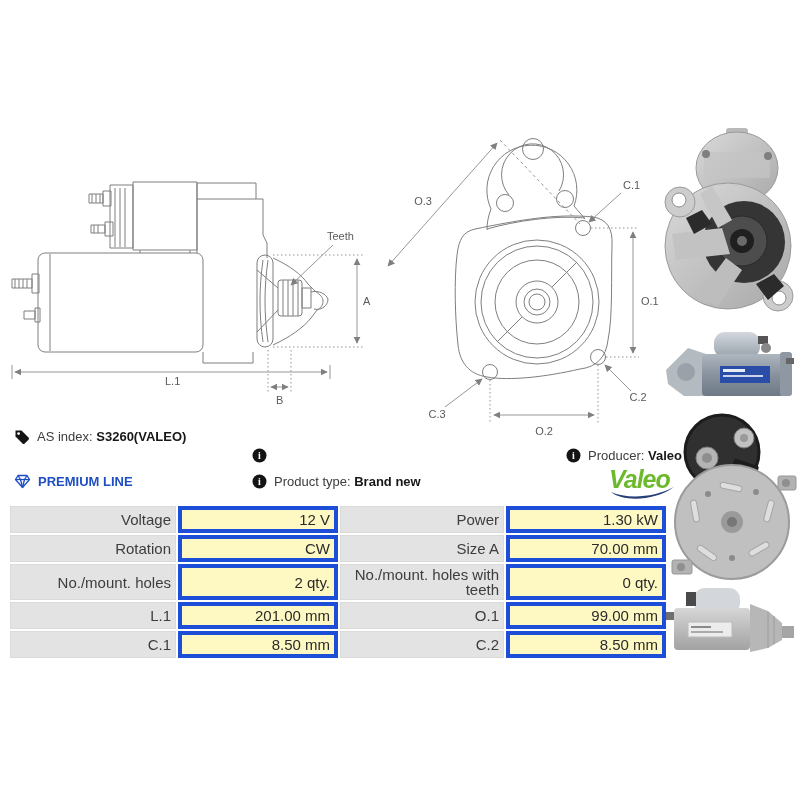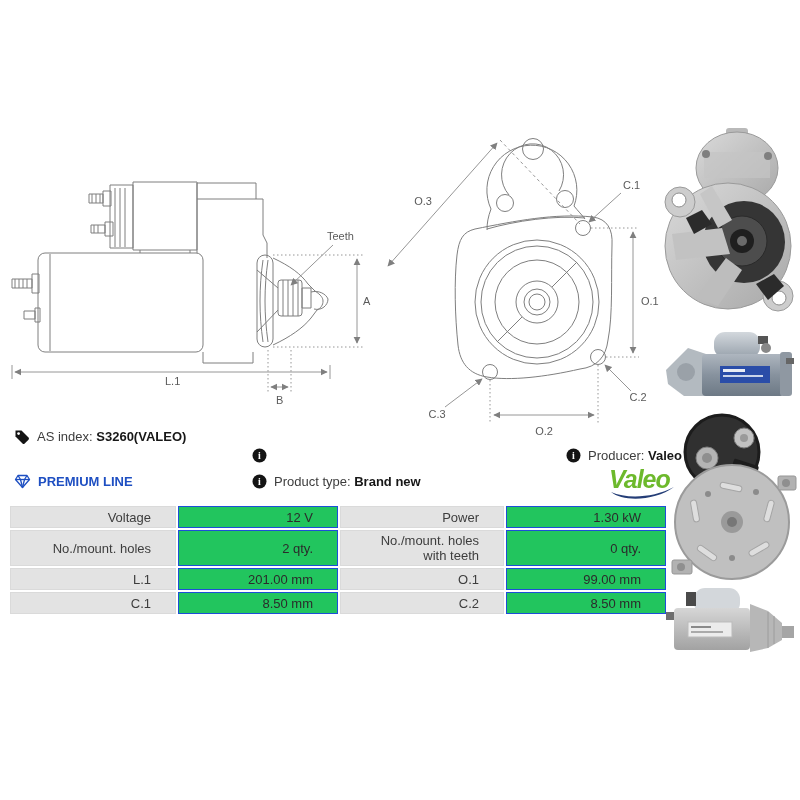--- a/index.html
+++ b/index.html
@@ -8,23 +8,23 @@
     font-family:"Liberation Sans", sans-serif;color:#3d3d3d;overflow:hidden;
   }
   .abs{position:absolute;}
   
   .info-item{position:absolute;display:flex;align-items:center;gap:7px;font-size:13px;height:17px;white-space:nowrap;}
   .info-item .b{font-weight:bold;color:#171717;}
   .info-item .t{color:#3d3d3d;}
   .premium{color:#1e4fc2;font-weight:bold;}
   
   table.spec{position:absolute;left:8px;top:504px;width:658px;border-collapse:separate;border-spacing:2px;table-layout:fixed;}
-  table.spec td{font-size:13px;vertical-align:middle;text-align:right;padding:2px 24px;box-sizing:border-box;height:22px;line-height:15px;}
+  table.spec td{font-size:15px;vertical-align:middle;text-align:right;padding:2px 4px;box-sizing:border-box;height:22px;line-height:15px;}
   td.lbl{background:#e3e3e3;border:1px solid #dadada;color:#3d3d3d;}
-  td.val{background:#22c55e;border:1px solid #1d4ed8;color:#2b2b2b;}
+  td.val{background:#fef9c3;border:4px solid #1d4ed8;color:#2b2b2b;}
   
   svg text{font-family:"Liberation Sans", sans-serif;font-size:11px;fill:#5a5a5a;}
   .draw path,.draw line,.draw rect,.draw circle,.draw polyline,.draw ellipse{vector-effect:non-scaling-stroke;}
 </style>
 </head>
 <body>
 
 <svg class="abs draw" style="left:5px;top:148px;" width="370" height="270" viewBox="0 0 370 270">
   <defs>
     <marker id="sa-e" viewBox="0 0 10 10" refX="9" refY="5" markerWidth="8" markerHeight="8" orient="auto">
@@ -328,20 +328,26 @@
       <col style="width:160px">
     </colgroup>
   <tbody>
     <tr>
       <td class="lbl">Voltage</td>
       <td class="val">12 V</td>
       <td class="lbl">Power</td>
       <td class="val">1.30 kW</td>
     </tr>
     <tr>
+      <td class="lbl">Rotation</td>
+      <td class="val">CW</td>
+      <td class="lbl">Size A</td>
+      <td class="val">70.00 mm</td>
+    </tr>
+    <tr>
       <td class="lbl">No./mount. holes</td>
       <td class="val">2 qty.</td>
       <td class="lbl">No./mount. holes with teeth</td>
       <td class="val">0 qty.</td>
     </tr>
     <tr>
       <td class="lbl">L.1</td>
       <td class="val">201.00 mm</td>
       <td class="lbl">O.1</td>
       <td class="val">99.00 mm</td>

